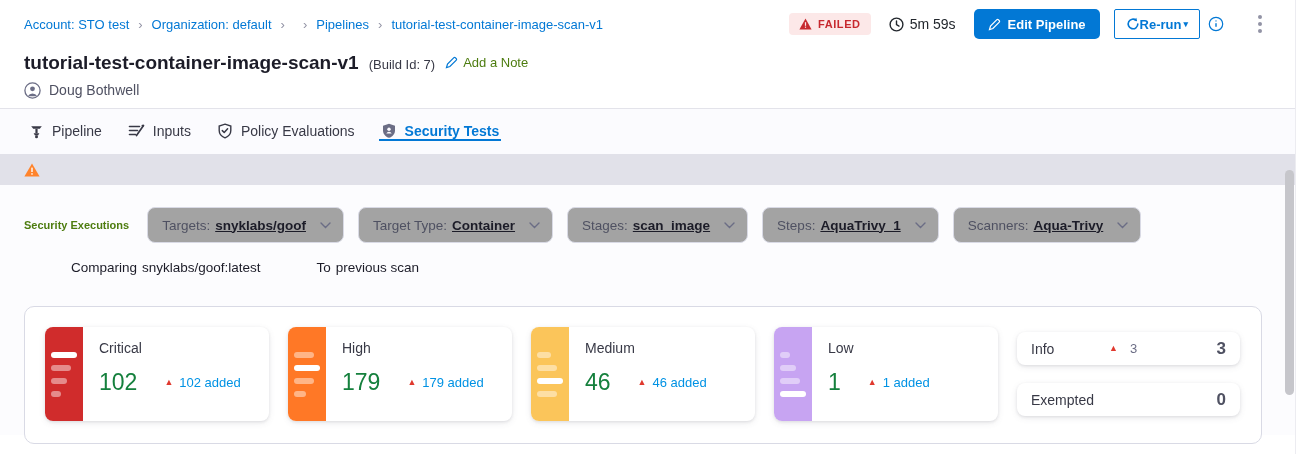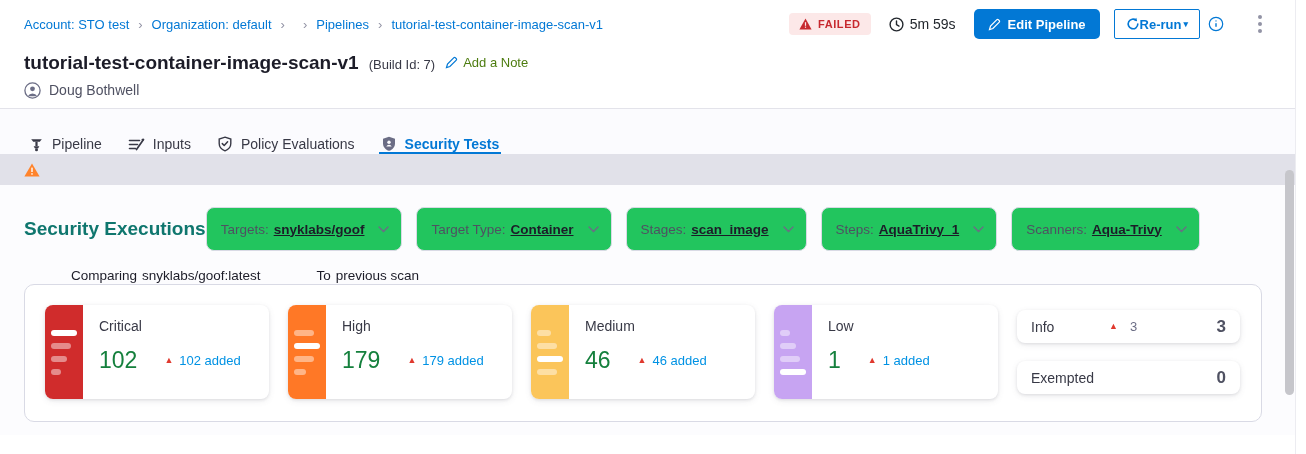--- a/index.html
+++ b/index.html
@@ -31,47 +31,47 @@
   .title-row { display:flex; align-items:baseline; gap:10px; margin-top:8px; }
   .pipe-title { font-size:19px; font-weight:700; color:#1c1c28; }
   .build-id { font-size:13px; color:#383946; }
   .add-note { display:flex; align-items:center; gap:5px; color:#4d7c0f; font-size:13px; cursor:pointer; }
   .user-row { display:flex; align-items:center; gap:8px; margin-top:14px; height:20px;
     color:#4f5162; font-size:14px; padding-bottom:16px; }
 
   .hdr-divider { height:1px; background:#e3e3ea; }
 
   
-  .tabbar { display:flex; align-items:flex-end; height:45px; padding-left:27px; column-gap:22px;
+  .tabbar { display:flex; align-items:center; height:45px; padding-left:27px; column-gap:22px;
     background:#fbfbfe; }
   .tab { display:flex; align-items:center; gap:8px; font-size:14px; color:#383946; cursor:pointer;
     border-bottom:2.5px solid transparent; padding:0 2px; }
   .tab.active { color:#0278d5; font-weight:700; border-bottom-color:#0278d5; }
   .tab svg { flex:0 0 auto; }
 
   
   .banner { display:flex; align-items:center; gap:10px; height:31px; padding-left:24px;
     background:#e1e1e9; font-size:13.5px; color:#1c1c28; width:1295px; }
 
   
   .content { background:#fcfcfe; width:1295px; height:250px; padding:22px 0 0 24px; }
   .filters-row { display:flex; align-items:center; }
-  .sec-heading { font-size:19px; font-weight:700; color:#0f766e; }
-  .pill { display:flex; align-items:center; background:#22c55e; border:1px solid #d9dae5;
-    border-radius:8px; height:44px; padding:0 12px 0 14px; margin-right:14px; font-size:13.5px;
+  .sec-heading { font-size:11px; font-weight:700; color:#4d7c0f; margin-right:18px; }
+  .pill { display:flex; align-items:center; background:#a3a3a3; border:1px solid #d9dae5;
+    border-radius:8px; height:36px; padding:0 12px 0 14px; margin-right:14px; font-size:13.5px;
     cursor:pointer; }
   .pill .pl { color:#4f5162; margin-right:5px; }
   .pill .pv { color:#1c1c28; font-weight:700;text-decoration:underline; }
   .pill .chev { margin-left:14px; display:flex; }
 
   .comparing { margin-top:17px; font-size:13.5px; color:#1c1c28; }
   .comparing b { font-weight:400;margin-left:47px; }
   .comparing span { margin-right:5px; }
 
-  .big-card { margin-top:1px; width:1238px; background:#fff; border:1px solid #d9dae5;
+  .big-card { margin-top:31px; width:1238px; background:#fff; border:1px solid #d9dae5;
     border-radius:10px; padding:20px; display:flex; column-gap:19px; height:138px; }
 
   .sev-card { width:224px; height:94px; background:#fff; border-radius:8px; display:flex;
     box-shadow:0 1px 3px rgba(40,41,61,.1), 0 2px 6px rgba(96,97,112,.12); cursor:pointer; }
   .sev-panel { width:38px; border-radius:8px 0 0 8px; display:flex; flex-direction:column;
     justify-content:center; gap:7px; padding-left:6px; }
   .sev-panel i { display:block; height:6px; border-radius:3px; }
   .sev-body { flex:1; padding:13px 0 0 16px; }
   .sev-label { font-size:14px; color:#383946; }
   .sev-nums { display:flex; align-items:center; gap:27px; margin-top:13px; }

